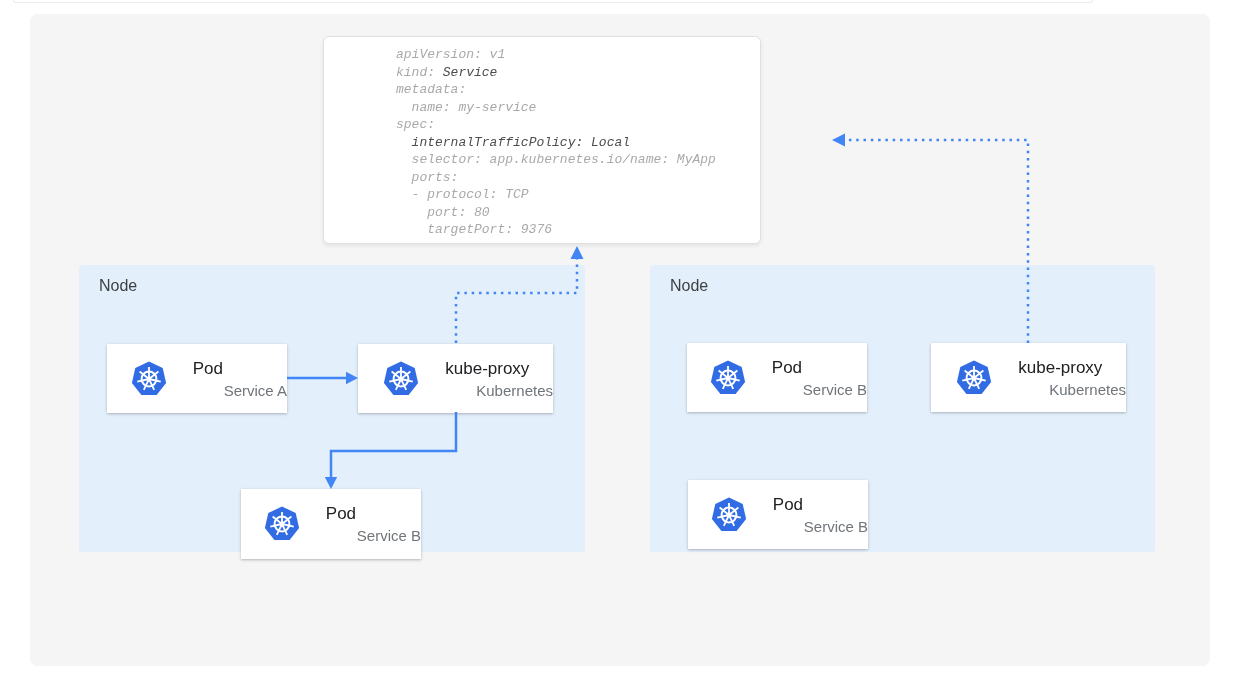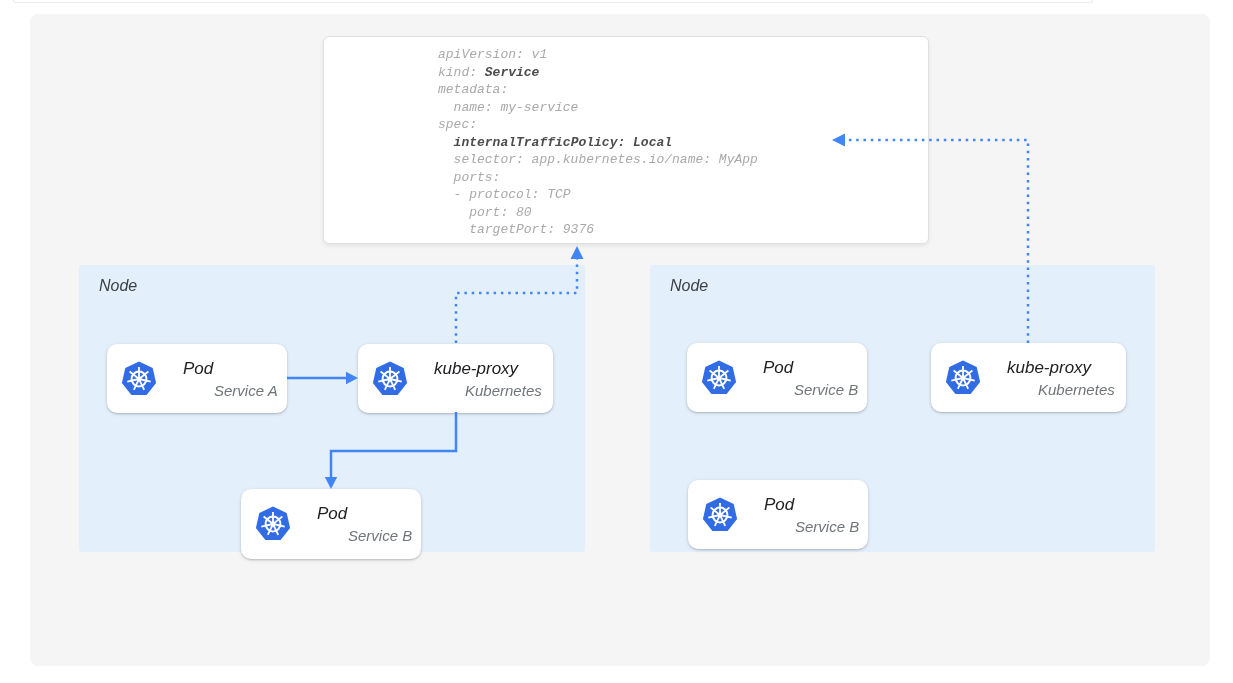--- a/index.html
+++ b/index.html
@@ -10,35 +10,35 @@
   }
   *{box-sizing:border-box;margin:0;padding:0}
   html,body{width:1233px;height:683px;overflow:hidden;background:#ffffff;
     font-family:"Liberation Sans",sans-serif;}
   .page{position:relative;width:1233px;height:683px;background:#ffffff;}
   .top-hairline{position:absolute;left:13px;top:0;width:1080px;height:3px;
     border:1px solid #ececec;border-top:none;border-radius:0 0 6px 6px;}
   .canvas{position:absolute;left:30px;top:14px;width:1180px;height:652px;
     background:var(--canvas-bg);border-radius:8px;}
   
-  .yaml-card{position:absolute;left:293px;top:22px;width:606px;height:208px;
+  .yaml-card{position:absolute;left:293px;top:22px;width:438px;height:208px;
     background:var(--card-bg);border:1px solid var(--card-border);border-radius:6px;
-    box-shadow:0 2px 4px rgba(0,0,0,.07);padding:9px 10px 0 114px;overflow:hidden;}
+    box-shadow:0 2px 4px rgba(0,0,0,.07);padding:9px 10px 0 72px;overflow:hidden;}
   .yaml-code{font-family:"Liberation Mono",monospace;font-style:italic;font-size:13px;
     line-height:17.5px;color:var(--yaml-text);white-space:pre;}
-  .yaml-code .b{font-weight:bold;color:var(--yaml-bold);}
+  .yaml-code .b{font-weight:normal;color:var(--yaml-bold);}
   
-  .node{position:absolute;width:506px;height:287px;background:var(--node-bg);border-radius:3px;font-style:italic;}
+  .node{position:absolute;width:506px;height:287px;background:var(--node-bg);border-radius:3px;}
   .node-left{left:49px;top:251px;}
   .node-right{left:620px;top:251px;width:505px;}
   .node-label{position:absolute;left:20px;top:12px;font-size:16px;color:var(--node-label);}
   
-  .comp-card{position:absolute;height:69px;background:var(--card-bg);border-radius:10px;
+  .comp-card{position:absolute;height:69px;background:var(--card-bg);border-radius:0;
     box-shadow:0 1px 2px rgba(0,0,0,.18),0 1px 4px rgba(0,0,0,.10);
-    display:flex;align-items:center;padding-left:14px;}
+    display:flex;align-items:center;justify-content:flex-end;}
   .comp-card .k8s-icon{width:36px;height:36px;flex:0 0 36px;}
   .comp-text{margin-left:26px;display:flex;flex-direction:column;}
   .comp-title{font-size:17px;line-height:23px;color:var(--title-text);}
   .comp-subtitle{font-size:15px;line-height:21px;color:var(--subtitle-text);margin-left:31px;}
   .pod-a{left:28px;top:79px;width:180px;}
   .kube-proxy-l{left:279px;top:79px;width:195px;}
   .pod-b-l{left:162px;top:224px;width:180px;height:70px;}
   .pod-b-r1{left:37px;top:78px;width:180px;}
   .kube-proxy-r{left:281px;top:78px;width:195px;}
   .pod-b-r2{left:38px;top:215px;width:180px;}

